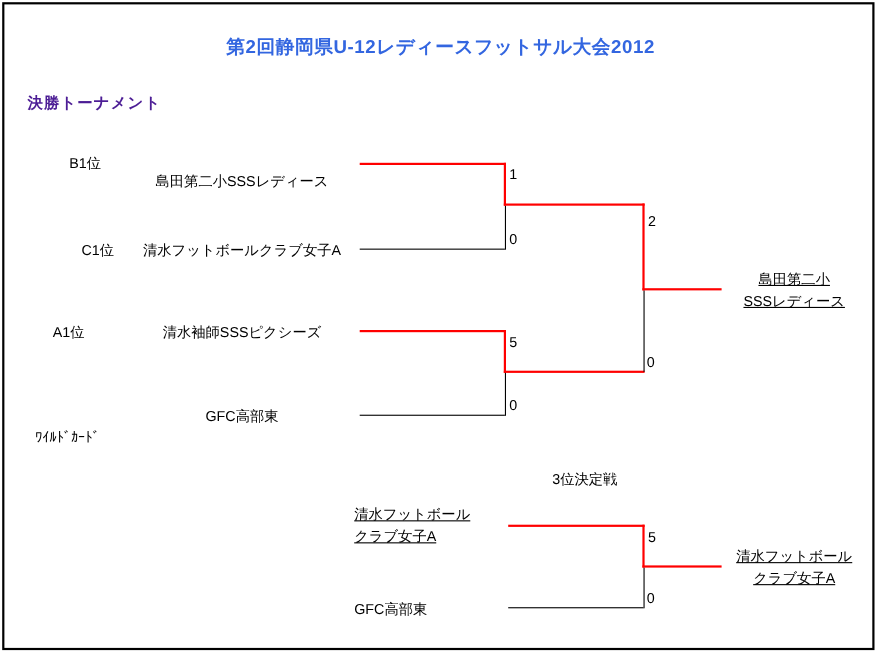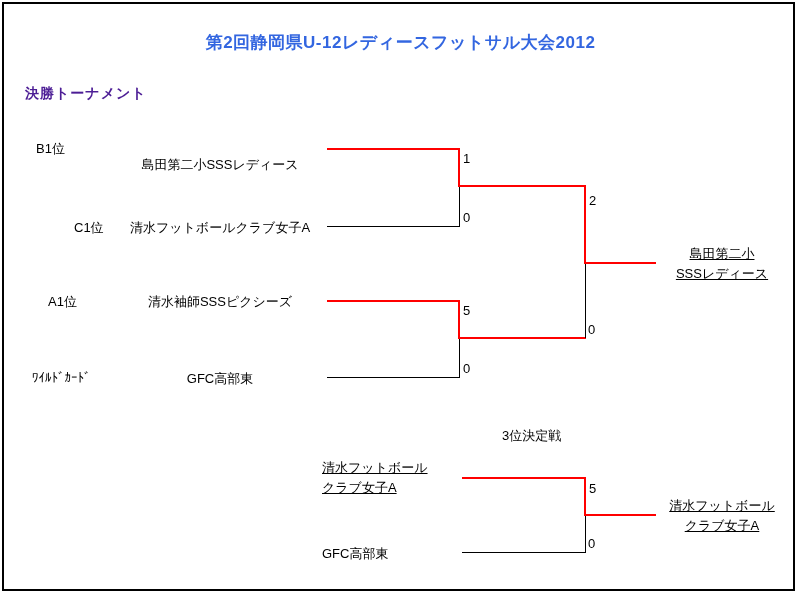--- a/index.html
+++ b/index.html
@@ -38,24 +38,24 @@
 </style>
 </head>
 <body>
 
 <div class="canvas">
   <div class="frame"></div>
 
   <div class="title">第2回静岡県U-12レディースフットサル大会2012</div>
   <div class="section-heading">決勝トーナメント</div>
 
-  <span class="seed" style="left:36px;top:140px;">B1位</span>
+  <span class="seed" style="left:63px;top:140px;">B1位</span>
   <span class="seed" style="left:48px;top:219px;margin-left:26px;">C1位</span>
   <span class="seed" style="left:48px;top:293px;">A1位</span>
-  <span class="seed" style="left:32px;top:370px;">ﾜｲﾙﾄﾞｶｰﾄﾞ</span>
+  <span class="seed" style="left:32px;top:390px;">ﾜｲﾙﾄﾞｶｰﾄﾞ</span>
 
   <div class="team" style="top:156px;">島田第二小SSSレディース</div>
   <div class="team" style="top:293px;">清水袖師SSSピクシーズ</div>
   <div class="team" style="top:219px;">清水フットボールクラブ女子A</div>
   <div class="team" style="top:370px;">GFC高部東</div>
 
   <div class="line red" style="left:327px;top:148px;width:133px;height:2px;"></div>
   <div class="line red" style="left:458px;top:148px;width:2px;height:39px;"></div>
   <div class="line blk" style="left:327px;top:226px;width:132px;height:1px;"></div>
   <div class="line blk" style="left:459px;top:187px;width:1px;height:40px;"></div>

